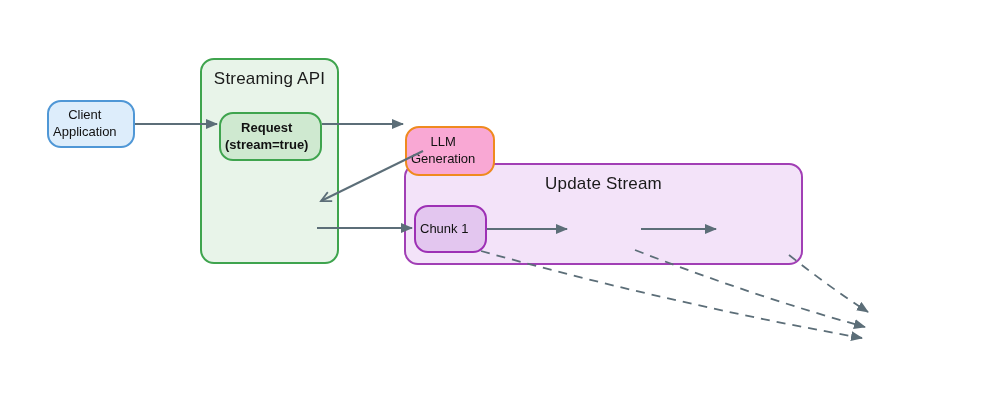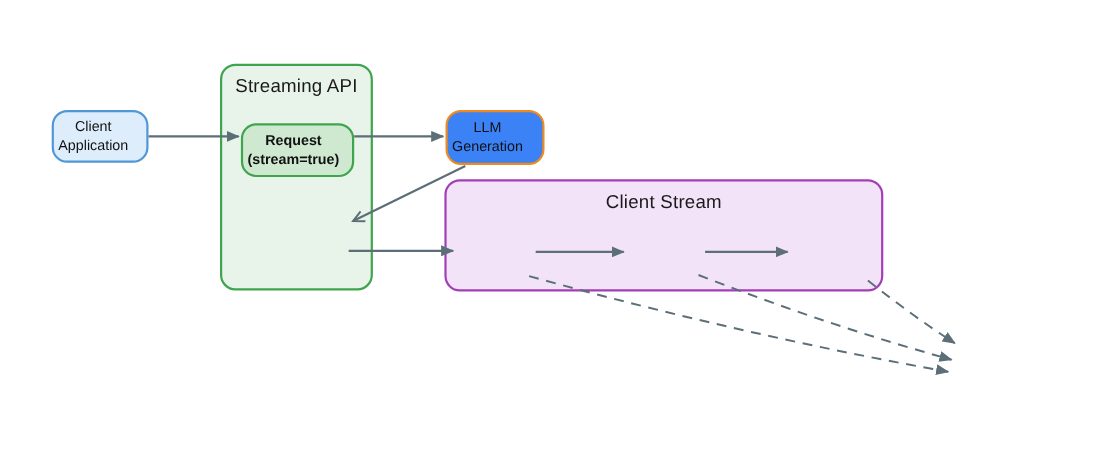--- a/index.html
+++ b/index.html
@@ -38,60 +38,63 @@
   }
   .node .lbl {
     font-size: 13px;
     line-height: 1.28;
     color: #111111;
     white-space: pre-line;
     padding: 0 4px;
   }
   .node.blue   { background: #ddedfb; border-color: #4f97d6; }
   .node.green  { background: #cfe9d0; border-color: #3fa44e; }
-  .node.orange { background: #3b82f6; border-color: #ef8a1f; }
+  .node.orange { background: #f9a8d4; border-color: #ef8a1f; margin-top: 26px; }
   .node.violet { background: #e3c6ef; border-color: #9d30b5; }
   #edge-layer {
     position: absolute;
     left: 0; top: 0;
     width: 1001px; height: 412px;
     pointer-events: none;
   }
   #edge-layer path.edge { stroke: #5c6e78; stroke-width: 2; fill: none; }
   #edge-layer path.edge.dashed { stroke-width: 1.8; stroke-dasharray: 9 7; }
 </style>
 </head>
 <body>
 
 <div id="canvas">
 
   <div class="group green" style="left:200px; top:58px; width:139px; height:206px;">
     <div class="group-title">Streaming API</div>
   </div>
 
   <div class="group purple" style="left:404px; top:163px; width:399px; height:102px;">
-    <div class="group-title">Client Stream</div>
+    <div class="group-title">Update Stream</div>
   </div>
 
   <div class="node blue" style="left:47px; top:100px; width:88px; height:48px;">
     <span class="lbl">Client
 Application</span>
   </div>
 
   <div class="node green" style="left:219px; top:112px; width:103px; height:49px;font-weight:bold;">
     <span class="lbl">Request
 (stream=true)</span>
   </div>
 
 
   <div class="node orange" style="left:405px; top:100px; width:90px; height:50px;">
     <span class="lbl">LLM
 Generation</span>
   </div>
 
+  <div class="node violet" style="left:414px; top:205px; width:73px; height:48px;">
+    <span class="lbl">Chunk 1</span>
+  </div>
 
 
 
 
   <svg id="edge-layer" viewBox="0 0 1001 412" xmlns="http://www.w3.org/2000/svg">
     <defs>
       <marker id="arrowFilled" viewBox="0 0 12 10" refX="11" refY="5" markerWidth="12" markerHeight="10" markerUnits="userSpaceOnUse" orient="auto">
         <path d="M0,0 L12,5 L0,10 Z" fill="#5c6e78"></path>
       </marker>
       <marker id="arrowOpen" viewBox="0 0 14 12" refX="12" refY="6" markerWidth="14" markerHeight="12" markerUnits="userSpaceOnUse" orient="auto">

